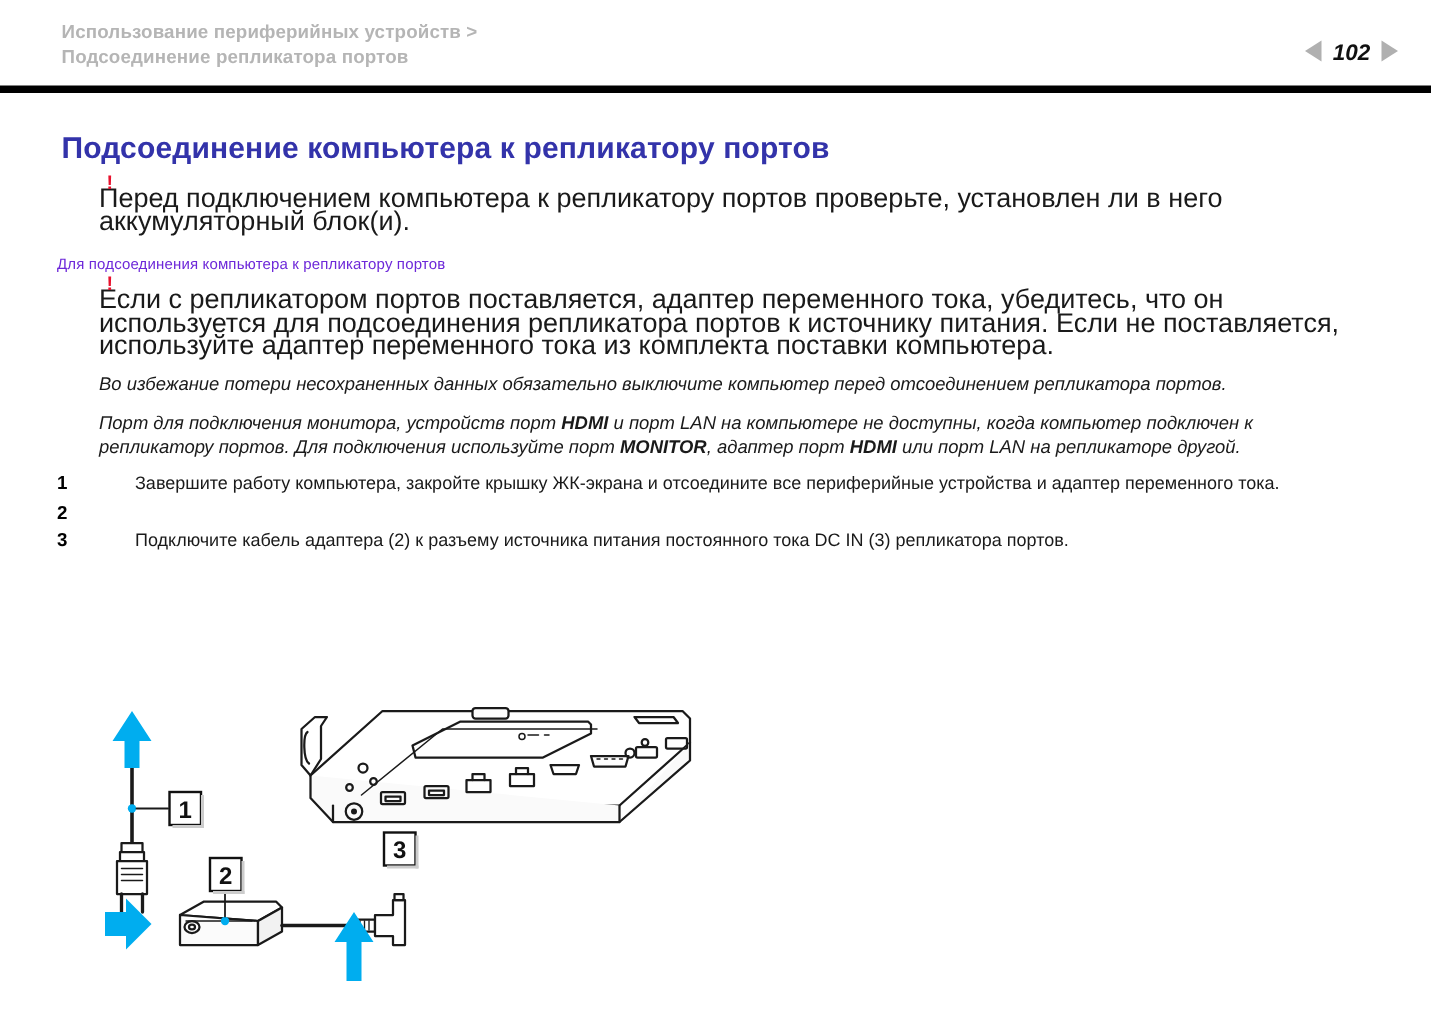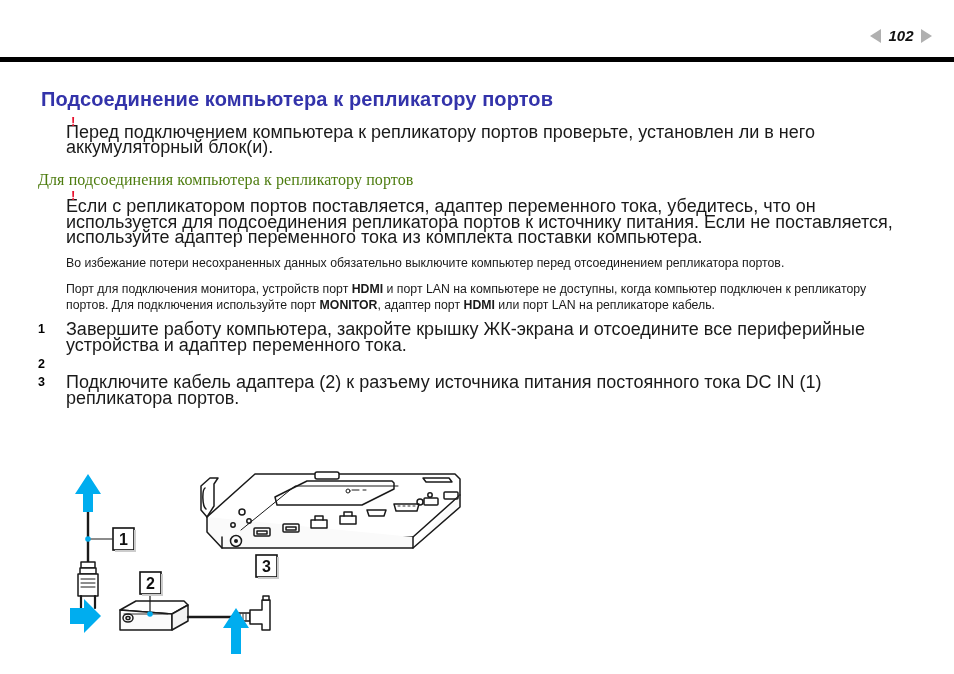--- a/index.html
+++ b/index.html
@@ -32,21 +32,20 @@
     color: #b5b5b5;
     letter-spacing: 0.1px;
   }
   .breadcrumb .crumb-line { display: block; white-space: nowrap; }
 
   .pager {
     position: absolute;
     right: 22px;
     top: 27px;
     display: flex;
-    align-items: center;
     gap: 7px;
   }
   .tri {
     width: 0;
     height: 0;
     border-top: 7px solid transparent;
     border-bottom: 7px solid transparent;
   }
   .tri-left {
     border-right: 11px solid #b0b0b0;
@@ -81,24 +80,23 @@
   }
   .h1 {
     margin: 26px 0 0 41px;
     font-size: 20px;
     font-weight: bold;
     color: #3333aa;
     letter-spacing: 0.1px;
   }
   .h2 {
     margin: 16px 0 0 38px;
-    font-size: 16px;
-    color: #4d7c0f;
+    font-size: 10px;
+    color: #6d28d9;
     letter-spacing: 0.1px;
-    font-family: Liberation Serif, serif;
   }
 
   .note {
     position: relative;
     margin: 7px 0 0 0;
     padding-left: 66px;
   }
   .note .bang {
     position: absolute;
     left: 71px;
@@ -115,20 +113,21 @@
     padding-right: 52px;
   }
 
   .para {
     margin: 11px 0 0 0;
     padding-left: 66px;
     padding-right: 46px;
     font-size: 12.3px;
     line-height: 15.4px;
     color: #1a1a1a;
+    font-style: italic;
   }
   .para b { font-weight: bold; }
 
   
   .steps {
     margin: 9px 0 0 0;
     padding: 0 40px 0 0;
   }
   .step {
     display: flex;
@@ -138,38 +137,43 @@
     width: 28px;
     flex: 0 0 28px;
     text-align: left;
     padding-left: 38px;
     font-size: 12.5px;
     font-weight: bold;
     color: #000000;
     box-sizing: content-box;
   }
   .step-text {
-    font-size: 18px;
+    font-size: 12px;
     line-height: 15.6px;
     color: #1a1a1a;
+    margin-left: 24px;
   }
 
   
   .figure {
     position: absolute;
     left: 0;
     top: 462px;
     width: 954px;
     height: 212px;
   }
 </style>
 </head>
 <body>
 
 <div class="header">
+  <div class="breadcrumb">
+    <span class="crumb-line">Использование периферийных устройств &gt;</span>
+    <span class="crumb-line">Подсоединение репликатора портов</span>
+  </div>
 
   <div class="pager">
     <span class="tri tri-left"></span>
     <span class="pagenum">102</span>
     <span class="tri tri-right"></span>
   </div>
 </div>
 <div class="rule"></div>
 
 <div class="content">
@@ -185,34 +189,34 @@
 
   <div class="note" style="margin-top:10px;">
     <span class="bang">!</span>
     <div class="note-text">Если с репликатором портов поставляется, адаптер переменного тока, убедитесь, что он используется для подсоединения репликатора портов к источнику питания. Если не поставляется, используйте адаптер переменного тока из комплекта поставки компьютера.</div>
   </div>
 
   <div class="para">Во избежание потери несохраненных данных обязательно выключите компьютер перед отсоединением репликатора портов.</div>
 
 
   <div class="para">
-    <span>Порт для подключения монитора, устройств порт </span><b>HDMI</b><span> и порт LAN на компьютере не доступны, когда компьютер подключен к репликатору портов. Для подключения используйте порт </span><b>MONITOR</b><span>, адаптер порт </span><b>HDMI</b><span> или порт LAN на репликаторе кабель.</span>
+    <span>Порт для подключения монитора, устройств порт </span><b>HDMI</b><span> и порт LAN на компьютере не доступны, когда компьютер подключен к репликатору портов. Для подключения используйте порт </span><b>MONITOR</b><span>, адаптер порт </span><b>HDMI</b><span> или порт LAN на репликаторе другой.</span>
   </div>
 
   <div class="steps">
     <div class="step">
       <div class="step-num">1</div>
       <div class="step-text">Завершите работу компьютера, закройте крышку ЖК-экрана и отсоедините все периферийные устройства и адаптер переменного тока.</div>
     </div>
     <div class="step">
       <div class="step-num">2</div>
     </div>
     <div class="step">
       <div class="step-num">3</div>
-      <div class="step-text">Подключите кабель адаптера (2) к разъему источника питания постоянного тока DC IN (1) репликатора портов.</div>
+      <div class="step-text">Подключите кабель адаптера (2) к разъему источника питания постоянного тока DC IN (3) репликатора портов.</div>
     </div>
   </div>
 </div>
 
 <div class="figure">
   <svg width="954" height="212" viewBox="0 0 954 212" xmlns="http://www.w3.org/2000/svg">
 
     <g fill="none" stroke="#1a1a1a" stroke-width="1.5" stroke-linejoin="round" stroke-linecap="round">
 
       <path d="M207 55 L255 12 L455 12 L460 17 L460 33 L413 75 L222 75 Z" fill="#ffffff"></path>

